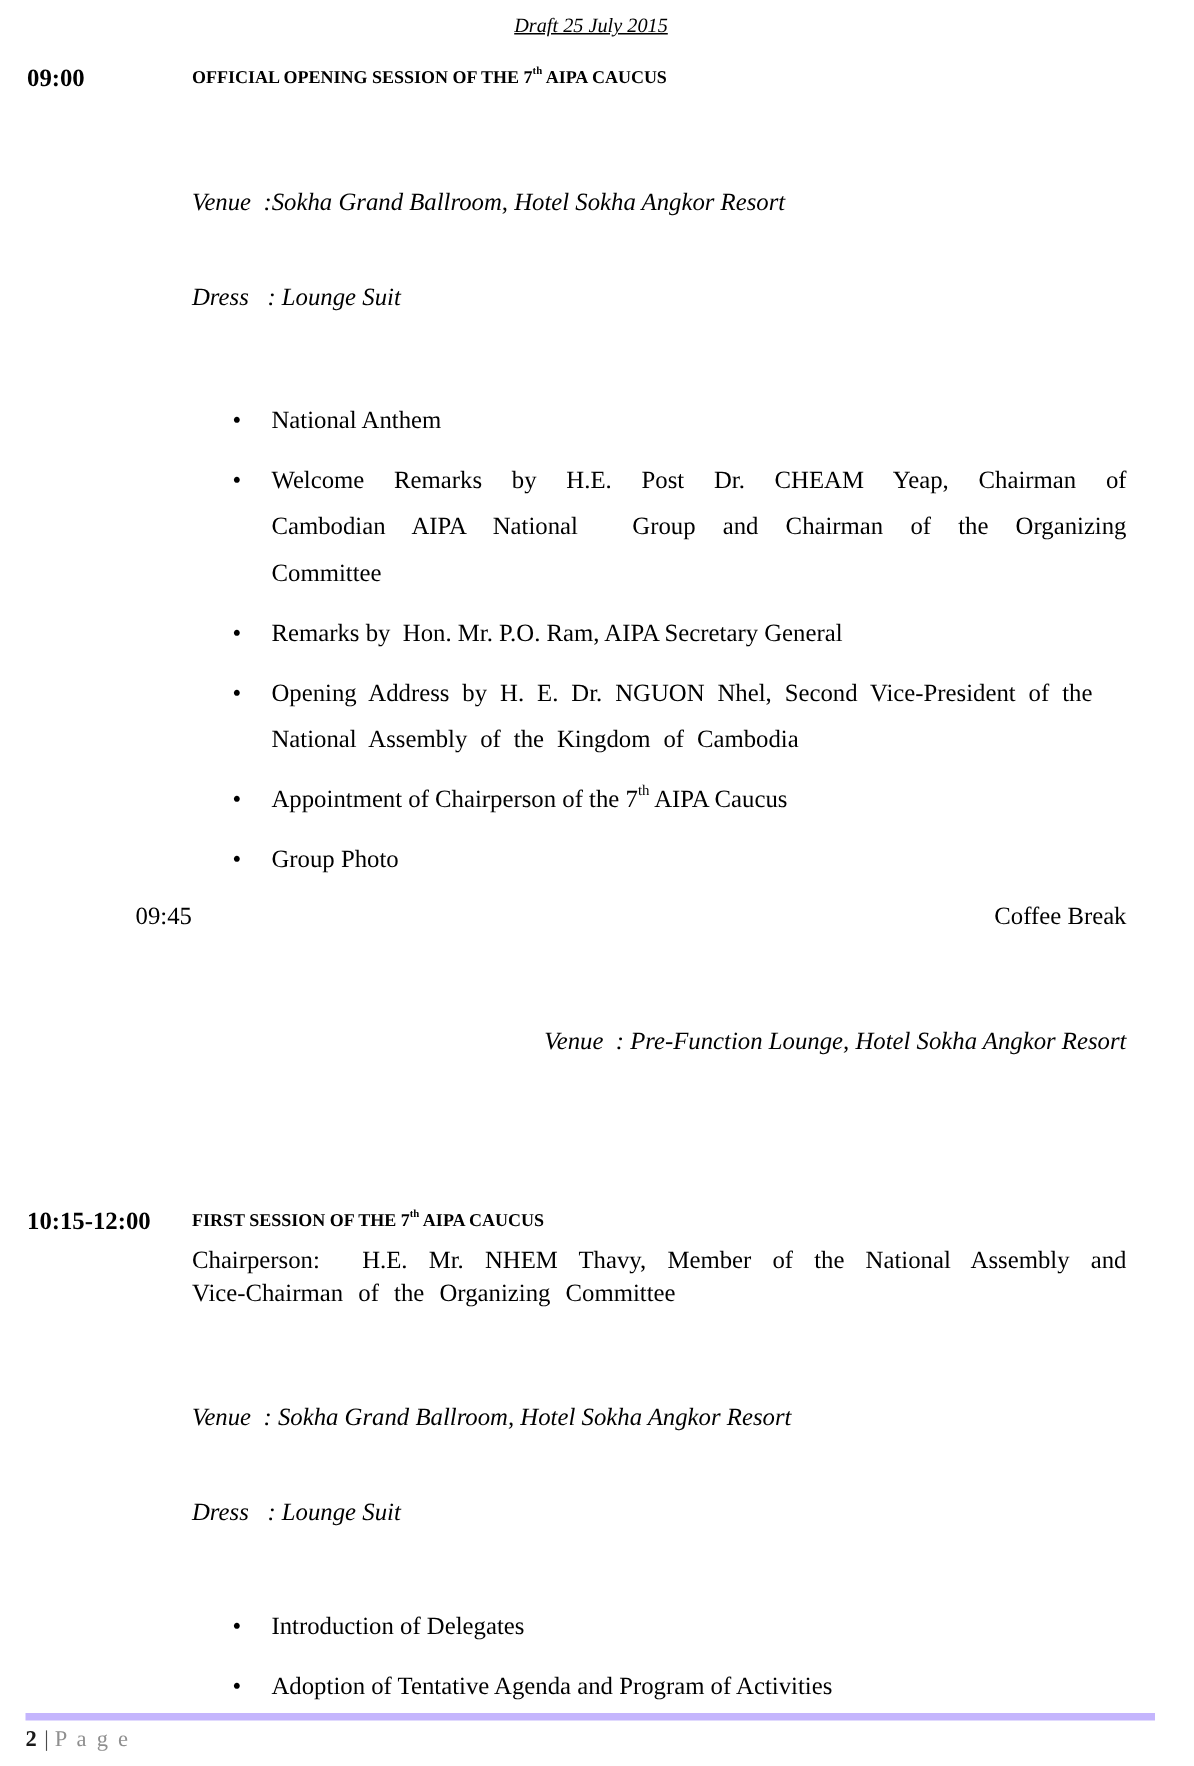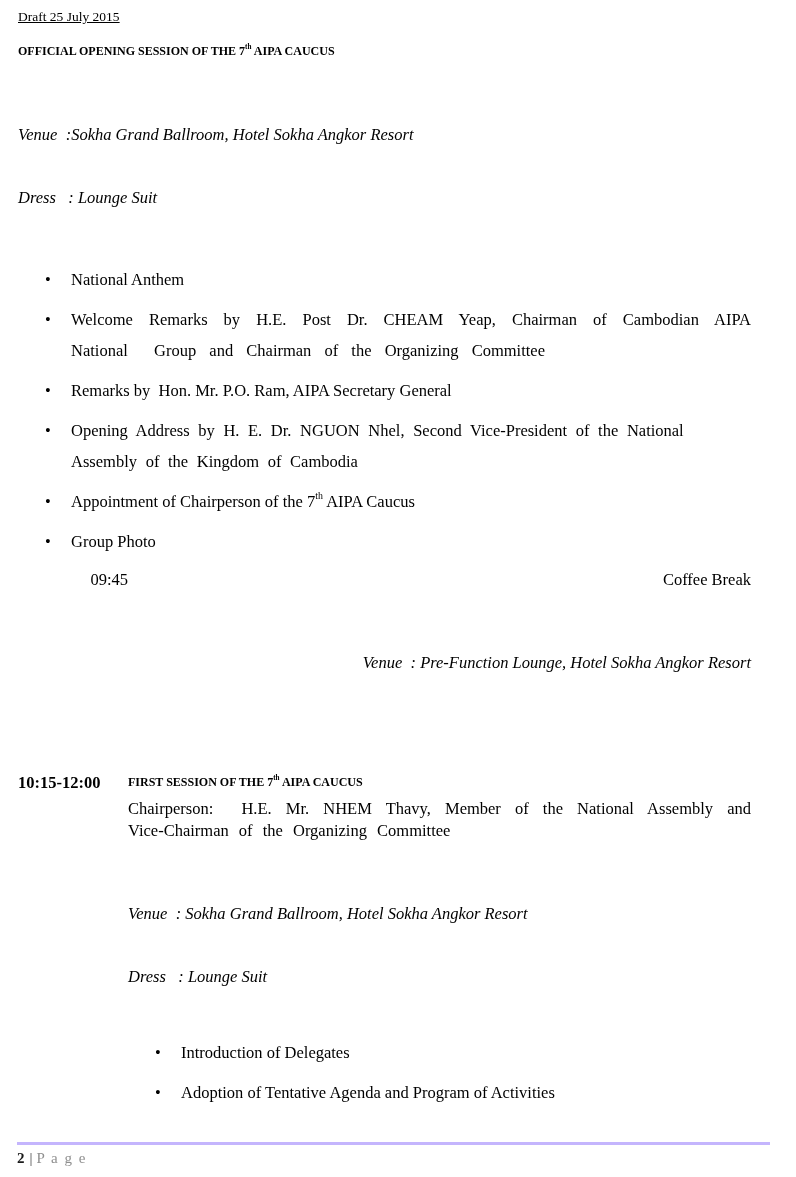--- a/index.html
+++ b/index.html
@@ -9,21 +9,21 @@
     box-sizing:border-box;
     padding:8px 26px 0 18px;
     background:#ffffff;
     font-family:"Liberation Serif","DejaVu Serif",serif;
     font-size:16.5px;
     color:#000000;
     overflow:hidden;
   }
   .b{font-weight:normal;}
   sup{font-size:0.6em;line-height:0;position:relative;top:-0.15em;vertical-align:super;}
-  .draft-note{text-align:left;font-size:13.5px;line-height:18px;}
+  .draft-note{text-align:center;font-size:13.5px;line-height:18px;font-style:italic;}
   .draft-note span{text-decoration:underline;}
   .session{display:flex;}
   .time-col{width:110px;flex-shrink:0;line-height:23px;}
   .time-bold{font-weight:bold;}
   .content-col{flex:1;min-width:0;padding-right:19px;}
   .session-title{font-size:12px;font-weight:bold;line-height:23px;}
   .plain-title{font-size:16.5px;font-weight:normal;line-height:23px;}
   #row-opening{margin-top:14px;}
   .venue-block{margin-top:19px;font-style:italic;line-height:21px;white-space:pre-wrap;}
   ul{list-style:none;margin:0;padding:0;}
@@ -31,37 +31,38 @@
   .bullet-list > li{position:relative;padding-left:53px;line-height:31px;margin-bottom:9px;}
   .bullet-list > li::before{content:"\2022";position:absolute;left:27px;top:0;}
   .jw{text-align:justify;word-spacing:9px;}
   .sp{word-spacing:4.5px;}
   .chair-para{margin-top:4px;line-height:22px;text-align:justify;word-spacing:6px;}
   #row-coffee{margin-top:2px;text-align:right;}
   #row-first{margin-top:56px;}
   .list-2{margin-top:8px;}
   .footer{
     position:absolute;left:17px;right:26px;top:1142px;
-    border-top:3px solid #c4b5fd;
+    border-top:5px solid #c4b5fd;
     padding-top:5px;font-size:15px;
   }
   .footer .num{font-weight:bold;color:#1a1a1a;}
   .footer .sep{color:#4a4a4a;margin:0 4px 0 5px;}
   .footer .lbl{color:#8f8f8f;letter-spacing:1.5px;}
 </style>
 </head>
 <body>
 
 <div class="page">
 
   <div class="draft-note">
     <span>Draft 25 July 2015</span>
   </div>
 
   <div class="session" id="row-opening">
+    <div class="time-col time-bold">09:00</div>
     <div class="content-col">
       <div class="session-title"><span>OFFICIAL OPENING SESSION OF THE 7</span><sup>th</sup><span> AIPA CAUCUS</span></div>
       <div class="venue-block">
         <div>Venue  :Sokha Grand Ballroom, Hotel Sokha Angkor Resort</div>
         <div>Dress   : Lounge Suit</div>
       </div>
       <ul class="bullet-list list-1">
         <li><span>National Anthem</span></li>
         <li class="jw"><span>Welcome Remarks by </span><span class="b">H.E. Post Dr. CHEAM Yeap,</span><span> Chairman of Cambodian AIPA National &nbsp;Group and Chairman of the Organizing Committee</span></li>
         <li><span>Remarks by &nbsp;Hon. Mr. </span><span class="b">P.O. Ram,</span><span> AIPA Secretary General</span></li>

